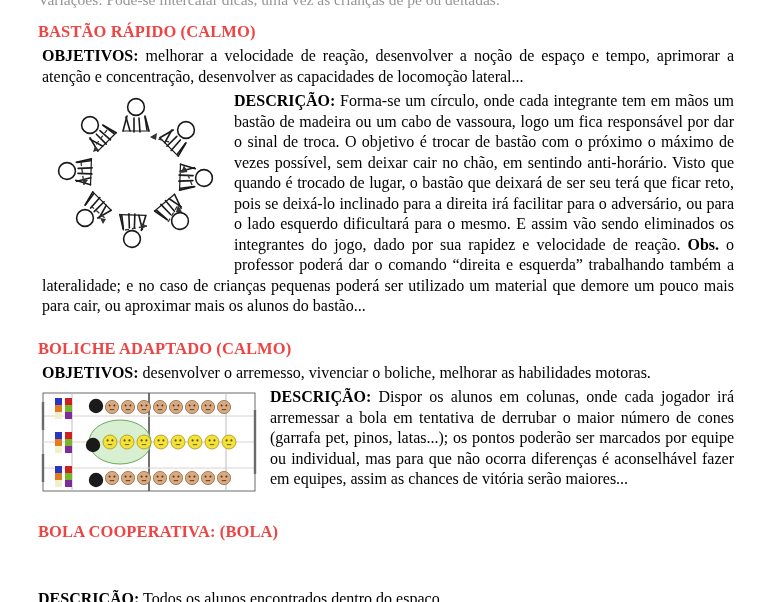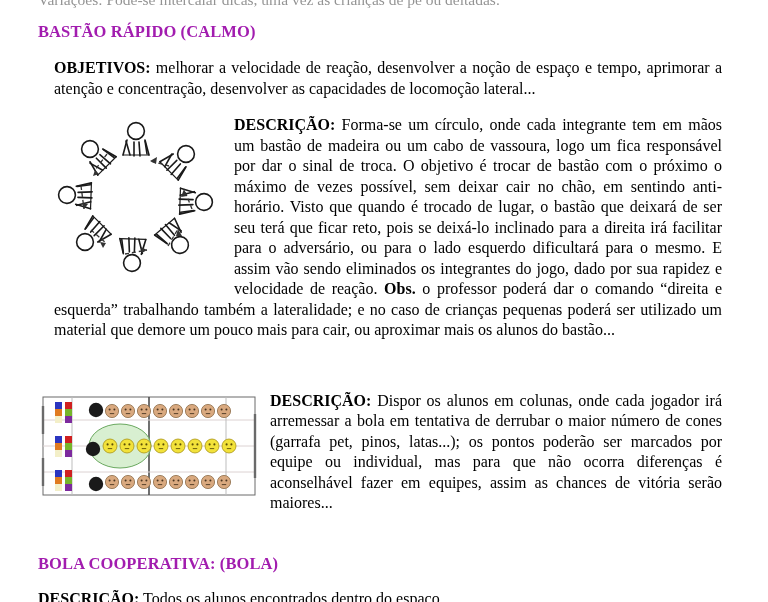--- a/index.html
+++ b/index.html
@@ -30,32 +30,32 @@
     font-size: 15.5px;
     line-height: 19px;
     text-align: justify;
     color: #3b3b3b;
     opacity: .55;
     white-space: nowrap;
     overflow: hidden;
   }
 
   .heading {
-    color: #a21caf;
+    color: #ef4444;
     font-weight: bold;
     font-size: 16.5px;
     line-height: 20px;
     letter-spacing: .1px;
   }
 
   .para {
     font-size: 16px;
     line-height: 20.5px;
     text-align: justify;
-    margin: 16px;
+    margin: 4px;
   }
   .para b { font-weight: bold; }
 
   .lbl { font-weight: bold; }
   .spacer-md { height: 18px; }
   .spacer-lg { height: 24px; }
 
   
   .fig-circle {
     float: left;
@@ -191,21 +191,25 @@
       <p class="para">
         <b class="lbl">DESCRIÇÃO:</b><span> Forma-se um círculo, onde cada integrante tem em mãos um bastão de madeira ou um cabo de vassoura, logo um fica responsável por dar o sinal de troca. O objetivo é trocar de bastão com o próximo o máximo de vezes possível, sem deixar cair no chão, em sentindo anti-horário. Visto que quando é trocado de lugar, o bastão que deixará de ser seu terá que ficar reto, pois se deixá-lo inclinado para a direita irá facilitar para o adversário, ou para o lado esquerdo dificultará para o mesmo. E assim vão sendo eliminados os integrantes do jogo, dado por sua rapidez e velocidade de reação. </span><b>Obs.</b><span> o professor poderá dar o comando “direita e esquerda” trabalhando também a lateralidade; e no caso de crianças pequenas poderá ser utilizado um material que demore um pouco mais para cair, ou aproximar mais os alunos do bastão...</span>
       </p>
     </div>
   </div>
 
   <div class="spacer-md"></div>
 
   <div>
 
-
+    <div class="heading">BOLICHE ADAPTADO (CALMO)</div>
+
+    <p class="para">
+      <b class="lbl">OBJETIVOS:</b><span> desenvolver o arremesso, vivenciar o boliche, melhorar as habilidades motoras.</span>
+    </p>
 
     <div class="clearfix">
 
       <div class="fig-court">
         <svg viewBox="0 0 218 104" width="218" height="104" aria-label="court layout">
           <rect x="0" y="0" width="218" height="104" fill="#ffffff"></rect>
 
           <g stroke="#6a6a6a" stroke-width="1" fill="none">
             <rect x="3" y="3" width="212" height="98"></rect>
             <line x1="109" y1="3" x2="109" y2="101" stroke="#4d4d4d" stroke-width="1.6"></line>

